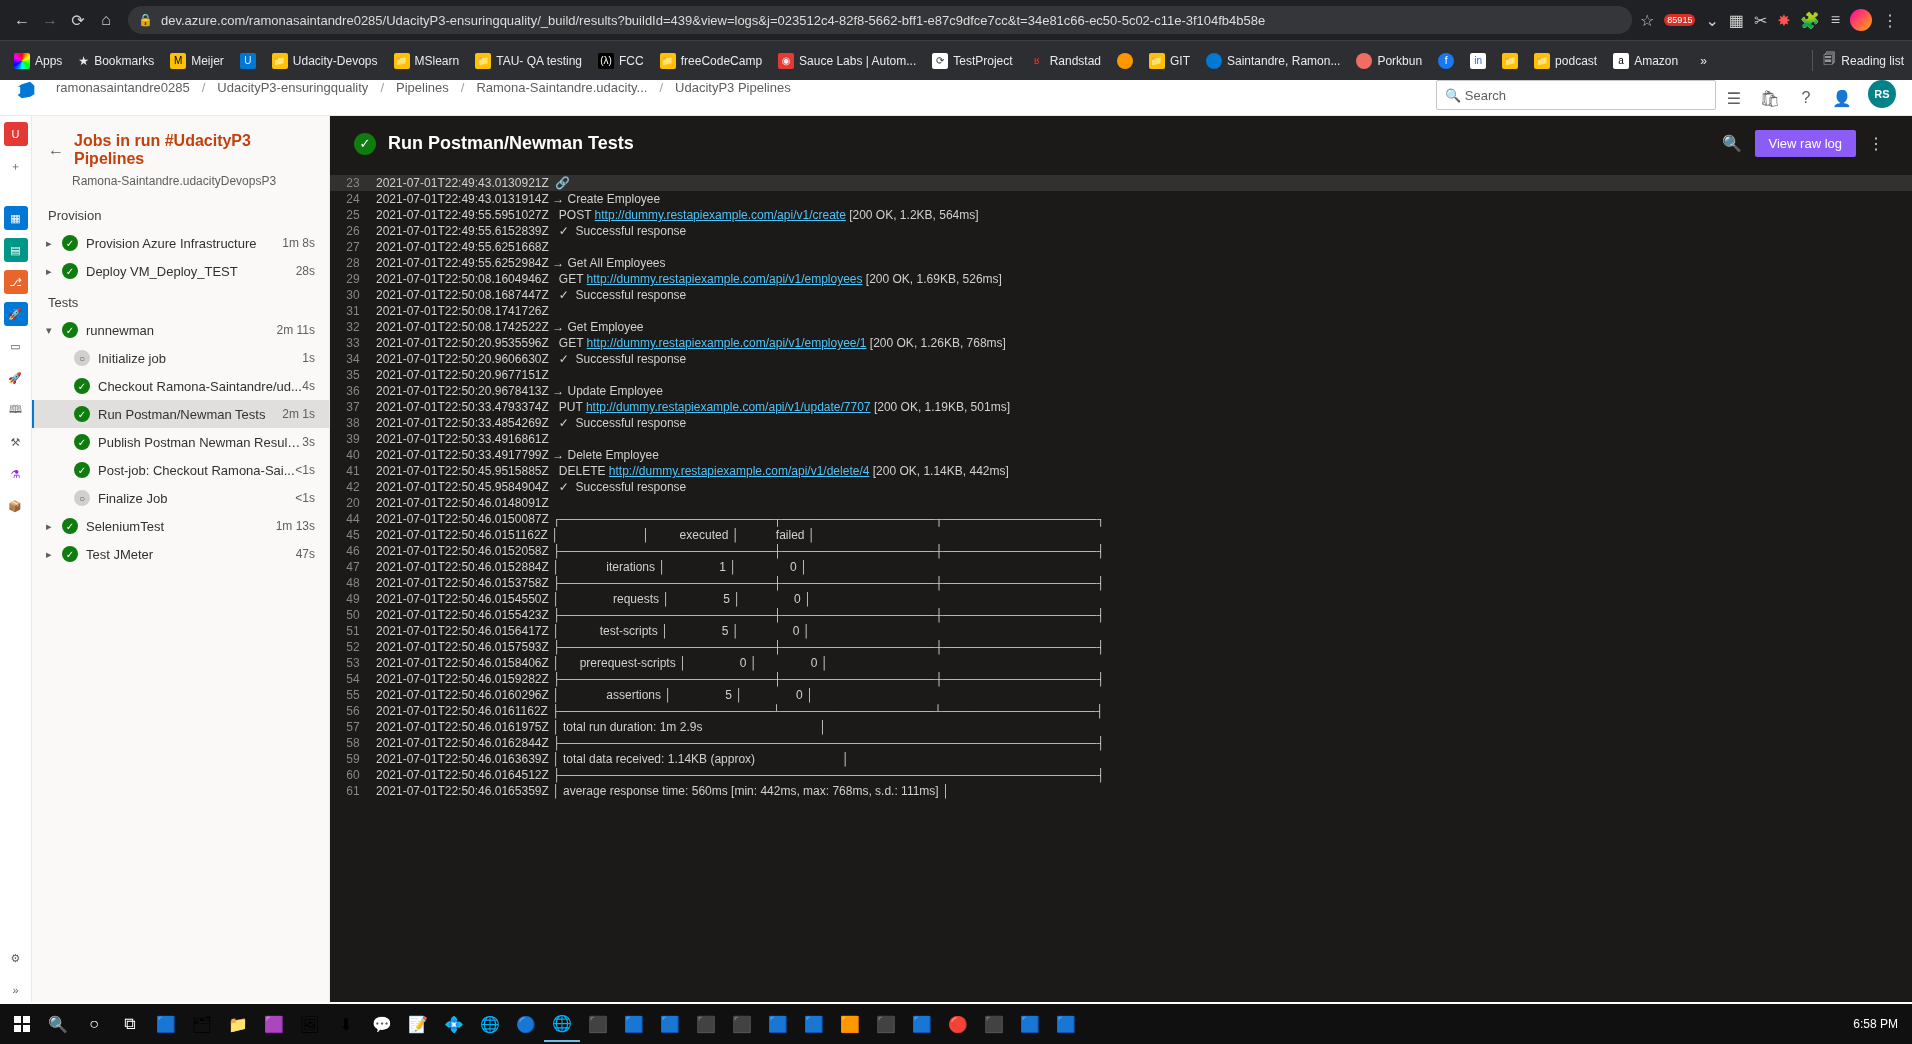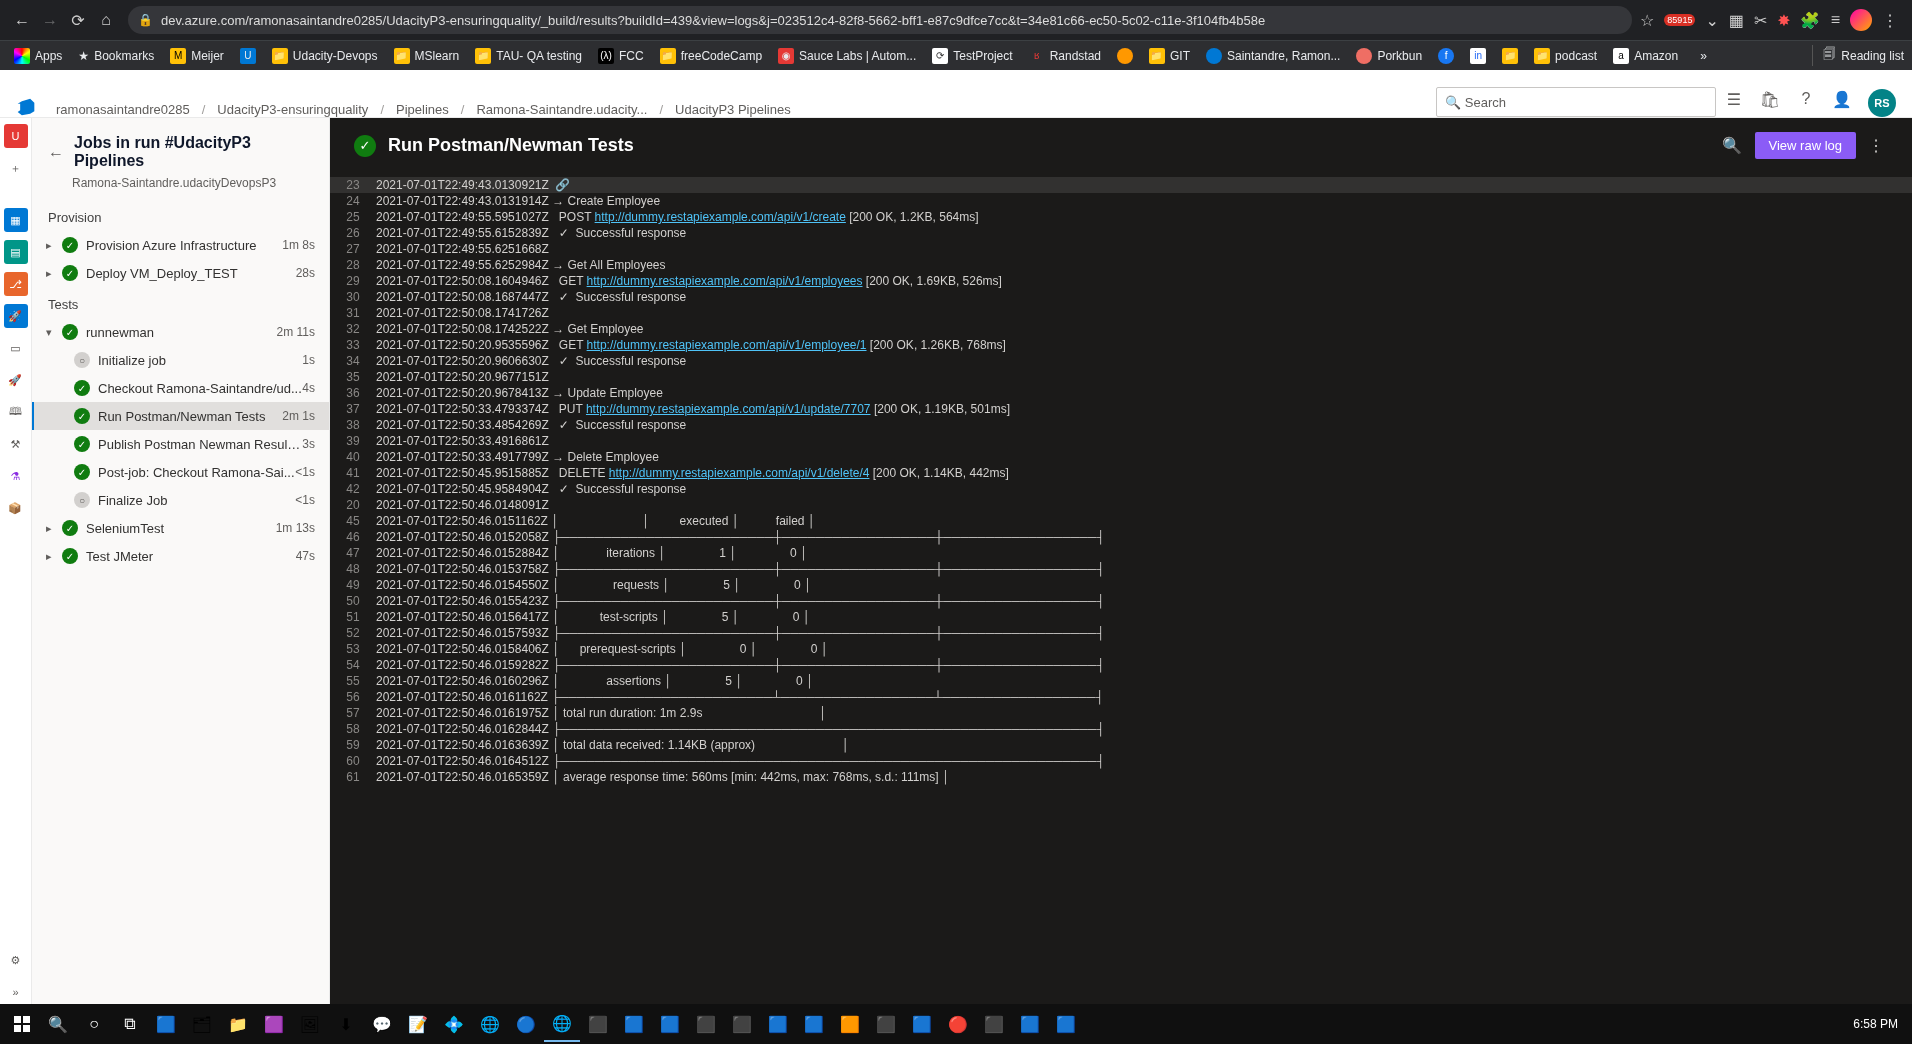--- a/index.html
+++ b/index.html
@@ -5,46 +5,46 @@
 * { margin: 0; padding: 0; box-sizing: border-box; font-family: "Segoe UI", Tahoma, sans-serif; }
 body { background: #fff; overflow: hidden; width: 1912px; height: 1044px; }
 
 .browser-top { background: #202124; height: 40px; display: flex; align-items: center; padding: 0 8px; color: #ccc; }
 .browser-top .navbtn { width: 28px; height: 28px; display: flex; align-items: center; justify-content: center; cursor: pointer; border-radius: 50%; }
 .browser-top .url-bar { flex: 1; background: #35363a; height: 28px; border-radius: 14px; margin: 0 8px; display: flex; align-items: center; padding: 0 10px; font-size: 13px; color: #ddd; }
 .browser-top .url-bar .lock { margin-right: 8px; font-size: 12px; }
 .browser-top .right-icons { display: flex; align-items: center; gap: 10px; padding-right: 6px; }
 .ext-badge { background: #d93025; color: #fff; font-size: 9px; padding: 1px 3px; border-radius: 6px; }
 
-.bookmarks { background: #2d2e31; height: 30px; display: flex; align-items: center; padding: 0 8px; gap: 4px; color: #e8eaed; font-size: 12px; border-top: 1px solid #3c4043; }
+.bookmarks { background: #2d2e31; height: 40px; display: flex; align-items: center; padding: 0 8px; gap: 4px; color: #e8eaed; font-size: 12px; border-top: 1px solid #3c4043; }
 .bookmarks .bm { display: flex; align-items: center; gap: 5px; padding: 4px 6px; cursor: pointer; white-space: nowrap; }
 .bm-icon { width: 16px; height: 16px; display: inline-flex; align-items: center; justify-content: center; border-radius: 2px; font-size: 10px; }
 .bm-y { background: #ffc107; color: #000; }
 .bm-b { background: #0078d4; }
 .bm-r { background: #e53935; }
 .bm-prj { background: #fff; color: #333; }
 .readinglist { margin-left: auto; display: flex; align-items: center; gap: 6px; border-left: 1px solid #555; padding-left: 10px; }
 
-.devops-header { height: 48px; background: #fff; display: flex; align-items: flex-end; padding: 0 16px; border-bottom: 1px solid #eaeaea; }
+.devops-header { height: 36px; background: #fff; display: flex; align-items: flex-start; padding: 0 16px; border-bottom: 1px solid #eaeaea; }
 .devops-logo { width: 20px; height: 20px; margin-right: 16px; }
 .crumb { font-size: 13px; color: #605e5c; padding: 0 4px; }
 .crumb.sep { color: #a19f9d; padding: 0 8px; }
 .devops-header .srch { margin-left: auto; border: 1px solid #c8c6c4; border-radius: 2px; height: 30px; width: 280px; display: flex; align-items: center; padding: 0 8px; color: #605e5c; font-size: 13px; }
 .hdr-icon { width: 36px; height: 36px; display: flex; align-items: center; justify-content: center; color: #605e5c; cursor: pointer; }
 .avatar { width: 28px; height: 28px; border-radius: 50%; background: #038387; color: #fff; display: flex; align-items: center; justify-content: center; font-size: 11px; font-weight: 600; margin-left: 8px; }
 
 .main-layout { display: flex; height: calc(1044px - 40px - 30px - 48px - 40px); }
 
 .icon-rail { width: 32px; background: #fff; border-right: 1px solid #eaeaea; display: flex; flex-direction: column; align-items: center; padding-top: 6px; gap: 8px; }
 .rail-ic { width: 24px; height: 24px; border-radius: 3px; display: flex; align-items: center; justify-content: center; font-size: 11px; color: #fff; cursor: pointer; }
 
 .side-panel { width: 298px; background: #faf9f8; border-right: 1px solid #eaeaea; padding: 10px 0; overflow: auto; }
 .side-title-row { display: flex; align-items: center; padding: 6px 16px; }
 .back-arrow { color: #605e5c; margin-right: 10px; cursor: pointer; }
-.side-title { font-size: 16px; font-weight: 600; color: #0f172a; }
+.side-title { font-size: 16px; font-weight: 600; color: #c2410c; }
 .side-sub { font-size: 12px; color: #605e5c; padding-left: 40px; margin-bottom: 10px; }
 .stage-hdr { font-size: 13px; color: #404040; padding: 10px 16px 6px; }
 .job-row { display: flex; align-items: center; padding: 6px 14px; cursor: pointer; font-size: 13px; color: #323130; }
 .job-row .chev { width: 16px; color: #605e5c; font-size: 11px; }
 .job-row .stat-ic { width: 16px; height: 16px; border-radius: 50%; margin-right: 8px; display: flex; align-items: center; justify-content: center; font-size: 10px; }
 .stat-success { background: #107c10; color: #fff; }
 .stat-neutral { background: #d2d0ce; color: #605e5c; }
 .job-row .name { flex: 1; overflow: hidden; text-overflow: ellipsis; white-space: nowrap; }
 .job-row .dur { color: #605e5c; font-size: 12px; }
 .job-row.sub { padding-left: 42px; }
@@ -320,20 +320,21 @@
         <div class="log-line "><span class="ln">34</span><span>2021-07-01T22:50:20.9606630Z   ✓  Successful response</span></div>
         <div class="log-line "><span class="ln">35</span><span>2021-07-01T22:50:20.9677151Z </span></div>
         <div class="log-line "><span class="ln">36</span><span>2021-07-01T22:50:20.9678413Z → Update Employee</span></div>
         <div class="log-line "><span class="ln">37</span><span>2021-07-01T22:50:33.4793374Z   PUT <a href="#">http://dummy.restapiexample.com/api/v1/update/7707</a> [200 OK, 1.19KB, 501ms]</span></div>
         <div class="log-line "><span class="ln">38</span><span>2021-07-01T22:50:33.4854269Z   ✓  Successful response</span></div>
         <div class="log-line "><span class="ln">39</span><span>2021-07-01T22:50:33.4916861Z </span></div>
         <div class="log-line "><span class="ln">40</span><span>2021-07-01T22:50:33.4917799Z → Delete Employee</span></div>
         <div class="log-line "><span class="ln">41</span><span>2021-07-01T22:50:45.9515885Z   DELETE <a href="#">http://dummy.restapiexample.com/api/v1/delete/4</a> [200 OK, 1.14KB, 442ms]</span></div>
         <div class="log-line "><span class="ln">42</span><span>2021-07-01T22:50:45.9584904Z   ✓  Successful response</span></div>
         <div class="log-line "><span class="ln">20</span><span>2021-07-01T22:50:46.0148091Z </span></div>
+        <div class="log-line "><span class="ln">44</span><span>2021-07-01T22:50:46.0150087Z ┌─────────────────────────┬──────────────────┬──────────────────┐</span></div>
         <div class="log-line "><span class="ln">45</span><span>2021-07-01T22:50:46.0151162Z │                         │         executed │           failed │</span></div>
         <div class="log-line "><span class="ln">46</span><span>2021-07-01T22:50:46.0152058Z ├─────────────────────────┼──────────────────┼──────────────────┤</span></div>
         <div class="log-line "><span class="ln">47</span><span>2021-07-01T22:50:46.0152884Z │              iterations │                1 │                0 │</span></div>
         <div class="log-line "><span class="ln">48</span><span>2021-07-01T22:50:46.0153758Z ├─────────────────────────┼──────────────────┼──────────────────┤</span></div>
         <div class="log-line "><span class="ln">49</span><span>2021-07-01T22:50:46.0154550Z │                requests │                5 │                0 │</span></div>
         <div class="log-line "><span class="ln">50</span><span>2021-07-01T22:50:46.0155423Z ├─────────────────────────┼──────────────────┼──────────────────┤</span></div>
         <div class="log-line "><span class="ln">51</span><span>2021-07-01T22:50:46.0156417Z │            test-scripts │                5 │                0 │</span></div>
         <div class="log-line "><span class="ln">52</span><span>2021-07-01T22:50:46.0157593Z ├─────────────────────────┼──────────────────┼──────────────────┤</span></div>
         <div class="log-line "><span class="ln">53</span><span>2021-07-01T22:50:46.0158406Z │      prerequest-scripts │                0 │                0 │</span></div>
         <div class="log-line "><span class="ln">54</span><span>2021-07-01T22:50:46.0159282Z ├─────────────────────────┼──────────────────┼──────────────────┤</span></div>

